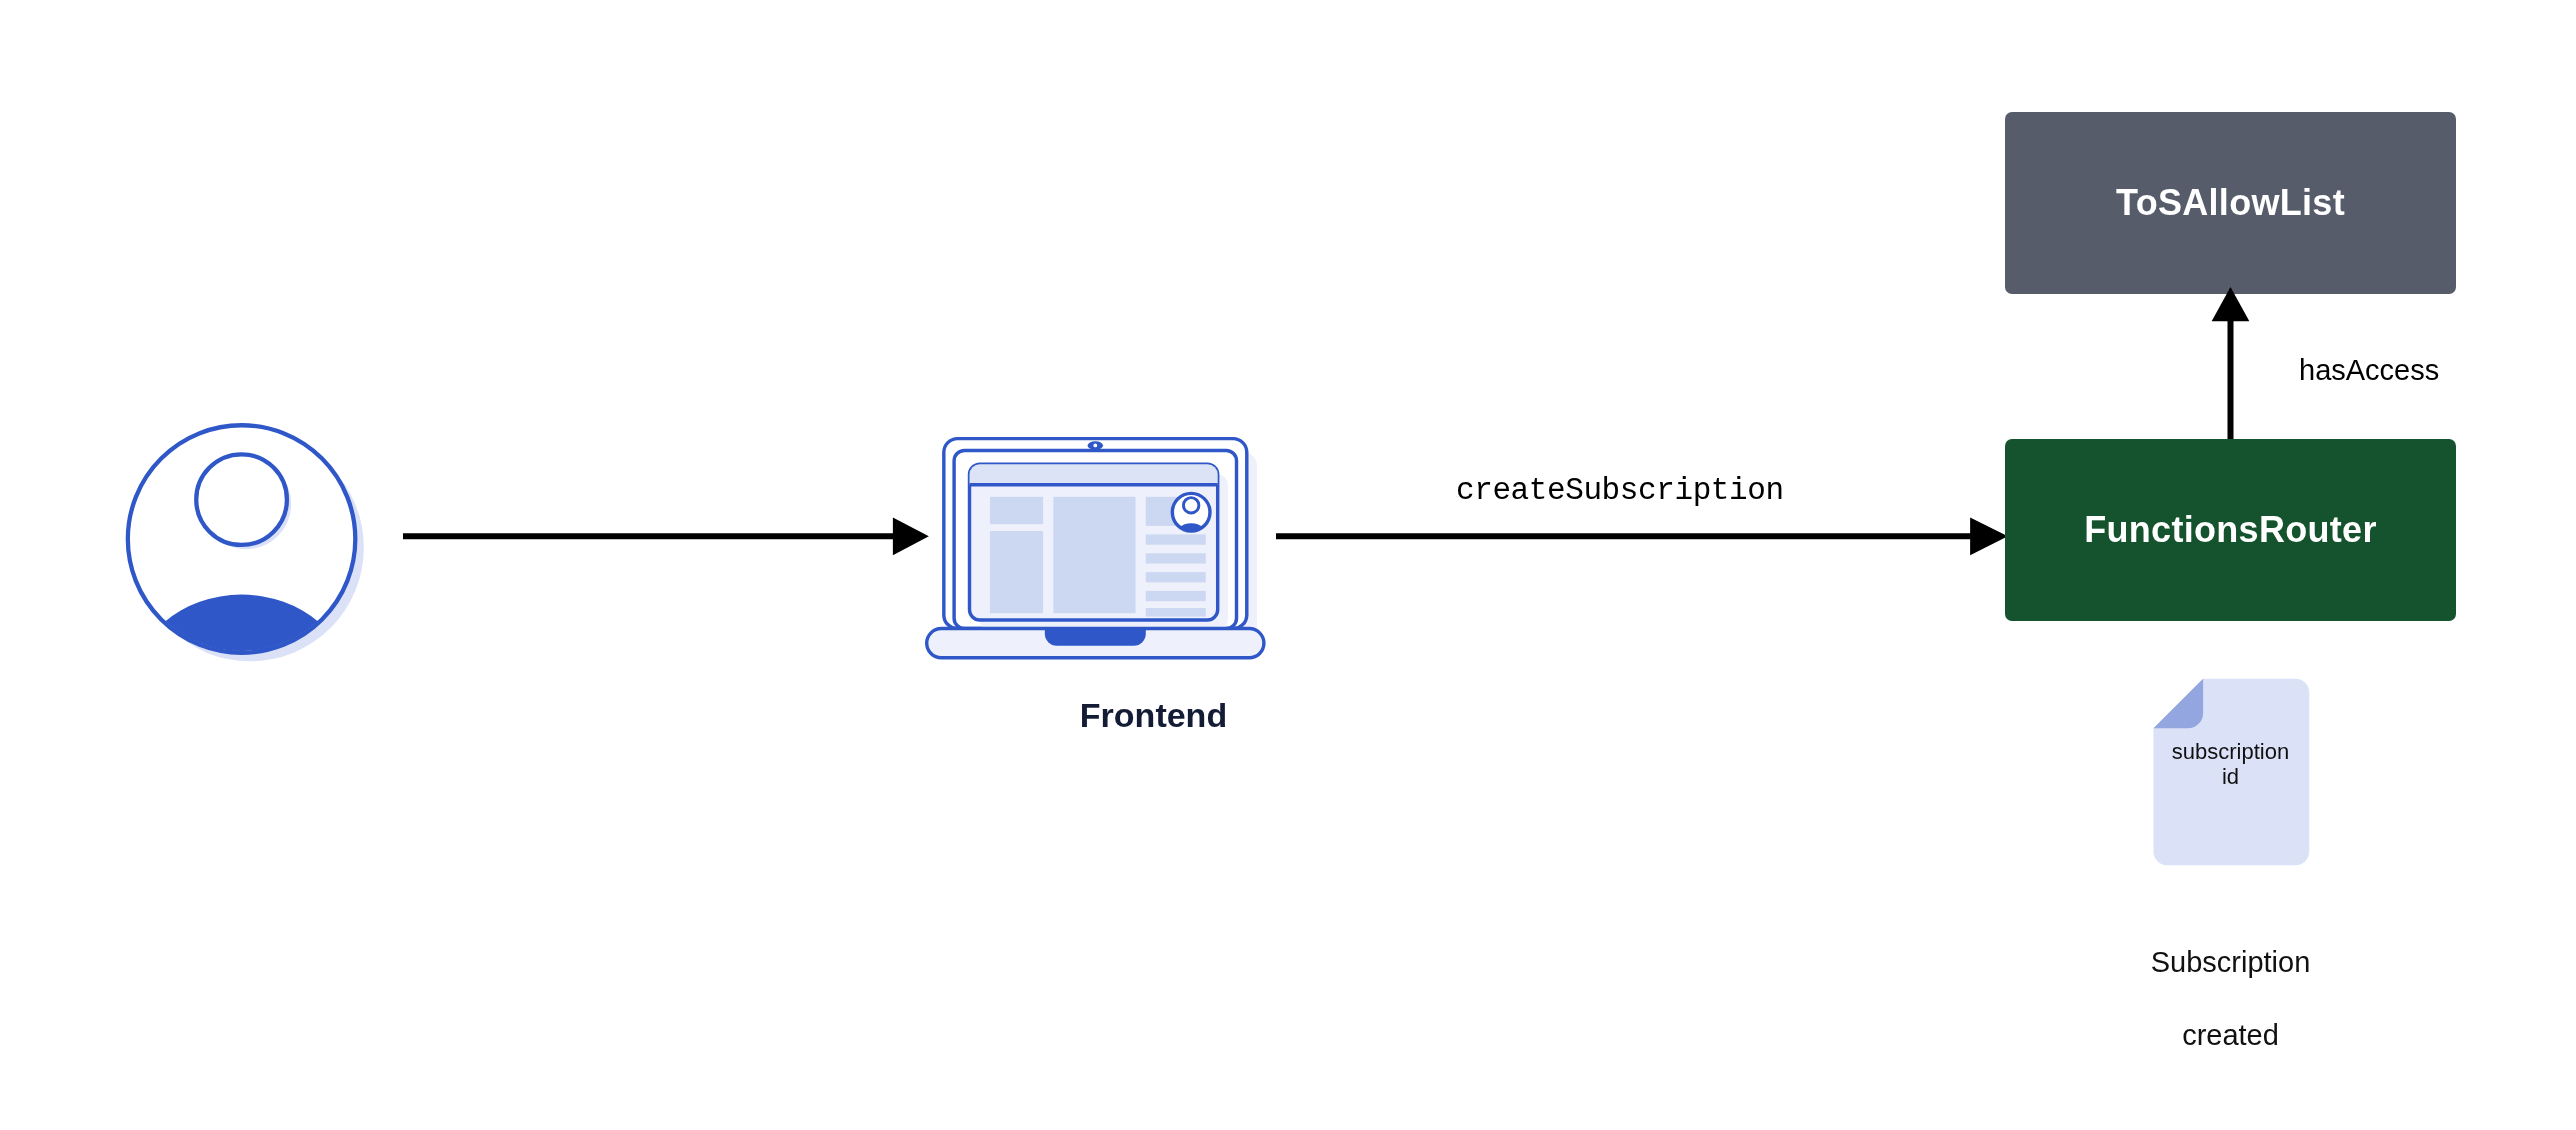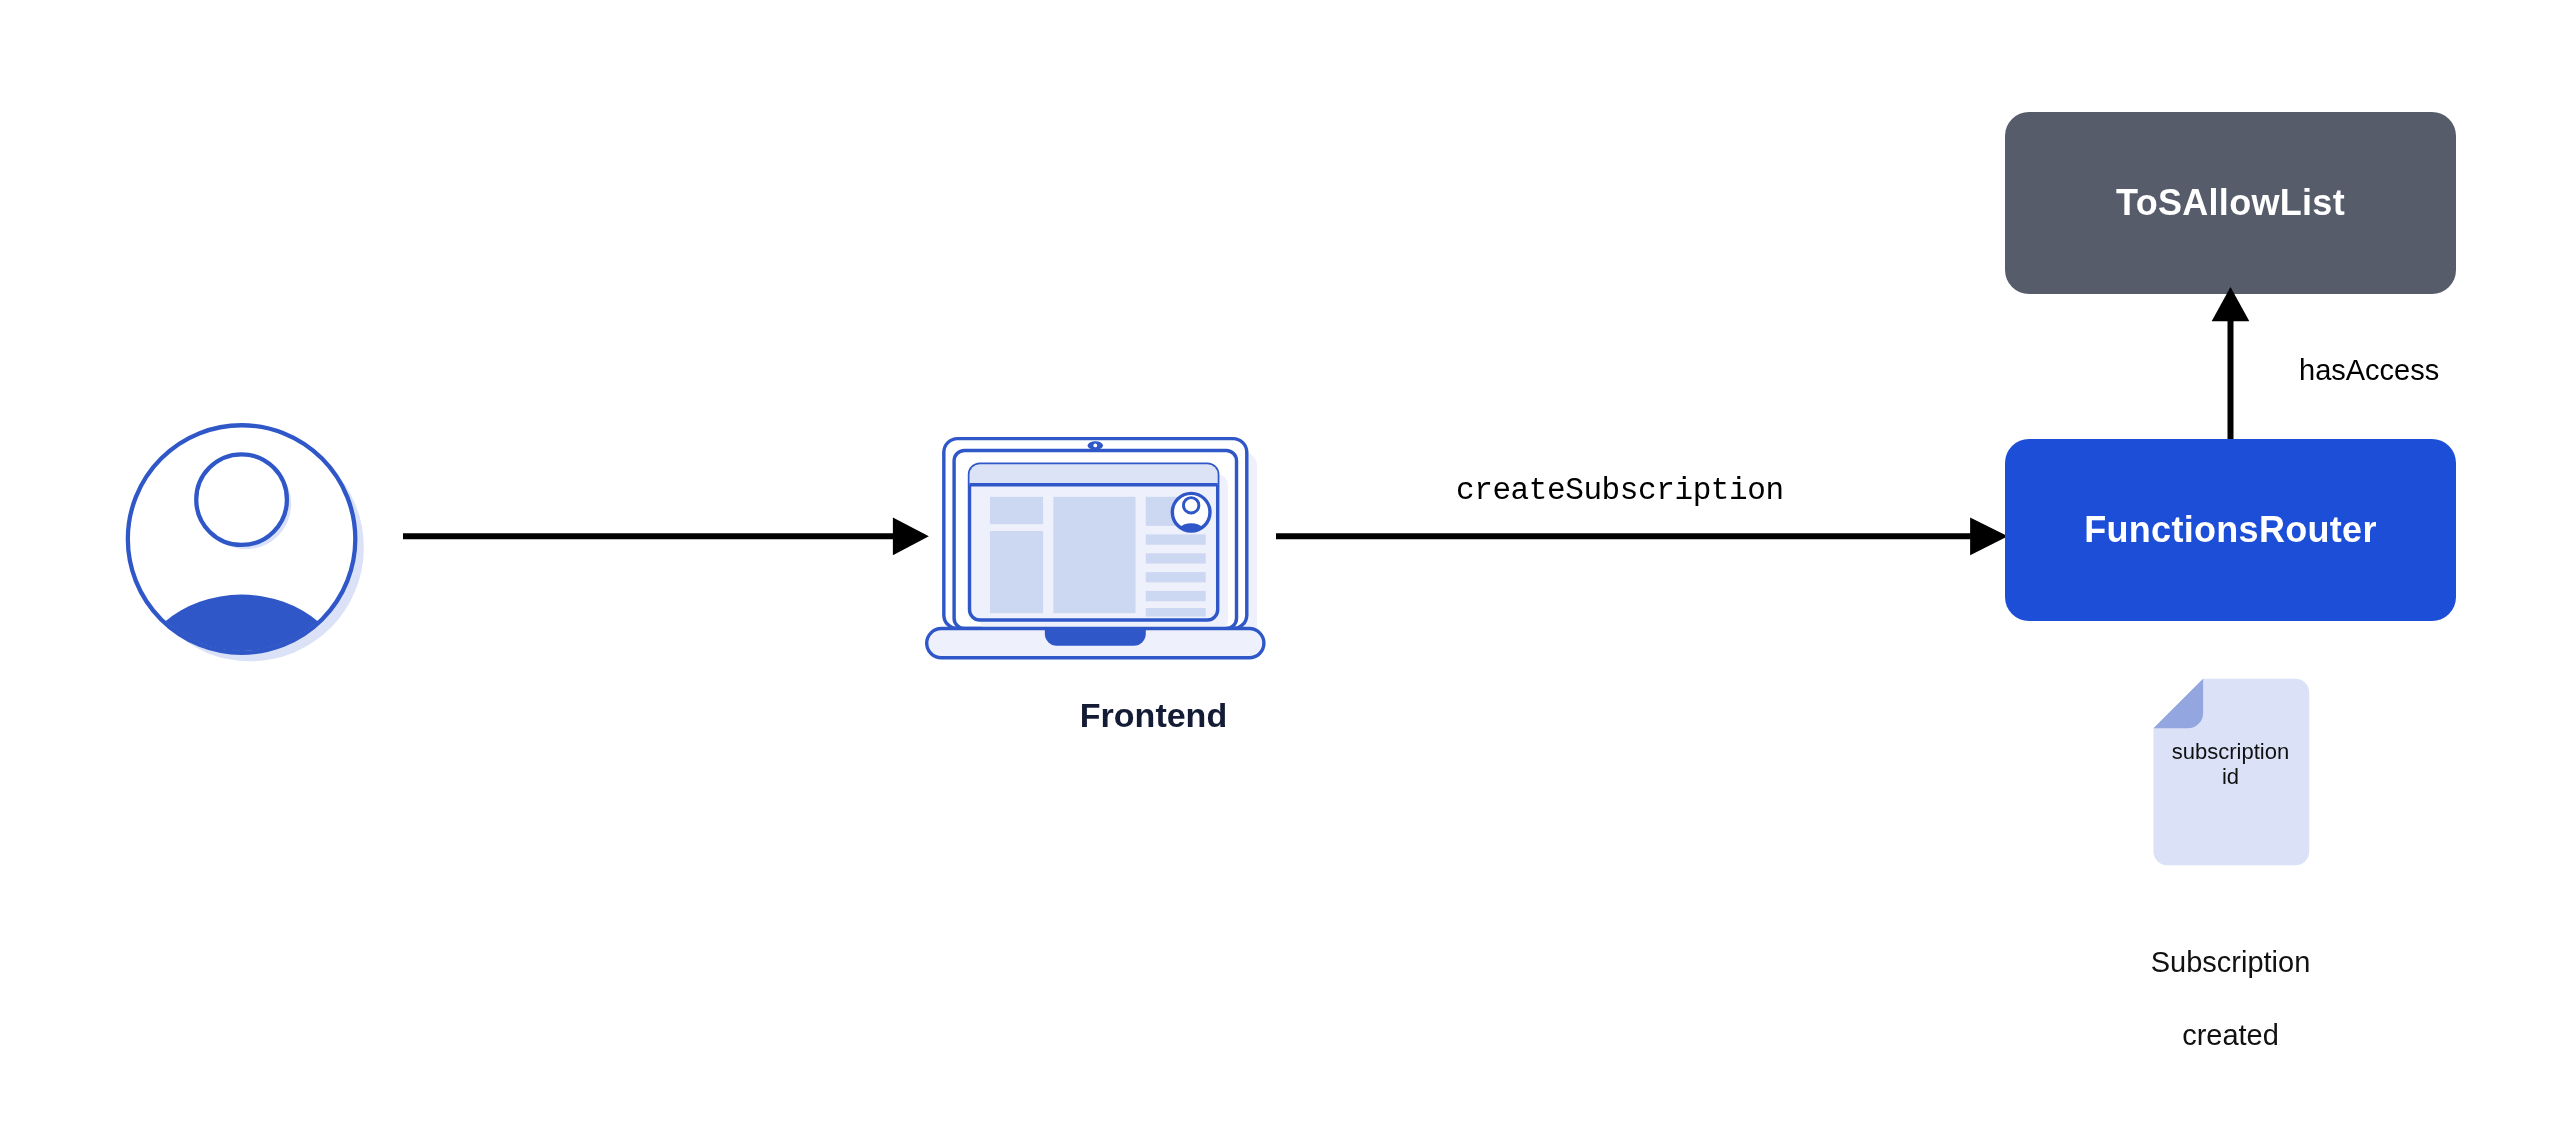--- a/index.html
+++ b/index.html
@@ -15,21 +15,21 @@
     width: 2576px;
     height: 1131px;
     background: #ffffff;
     overflow: hidden;
   }
   .abs { position: absolute; }
 
   
   .node-box {
     position: absolute;
-    border-radius: 24px;
+    border-radius: 7px;
     display: flex;
     align-items: center;
     justify-content: center;
     box-sizing: border-box;
   }
   .node-box .node-label {
     font-family: "Liberation Sans", sans-serif;
     font-weight: bold;
     font-size: 36px;
     letter-spacing: 0.3px;
@@ -180,21 +180,21 @@
   </div>
 
   <div class="abs" style="left:2202px; top:287px; width:57px; height:156px;">
     <svg width="57" height="156" viewBox="0 0 66 182">
       <line x1="33" y1="182" x2="33" y2="12" stroke="#000000" stroke-width="7"></line>
       <polygon points="11,40 33,0 55,40" fill="#000000"></polygon>
     </svg>
   </div>
   <div class="edge-label-sans" style="left:2269px; top:354px;">hasAccess</div>
 
-  <div class="node-box" style="left:2005px; top:439px; width:451px; height:182px; background:#1d4ed8;">
+  <div class="node-box" style="left:2005px; top:439px; width:451px; height:182px; background:#14532d;">
     <span class="node-label">FunctionsRouter</span>
   </div>
 
   <div class="abs" style="left:2150px; top:677px; width:161px; height:190px;">
     <svg width="161" height="190" viewBox="0 0 188 222">
 
       <path d="M62 2 H170 a16 16 0 0 1 16 16 V204 a16 16 0 0 1 -16 16 H20 a16 16 0 0 1 -16 -16 V60 Z" fill="#dbe2f7"></path>
 
       <path d="M62 2 L4 60 H44 a18 18 0 0 0 18 -18 Z" fill="#93a6e0"></path>
     </svg>

